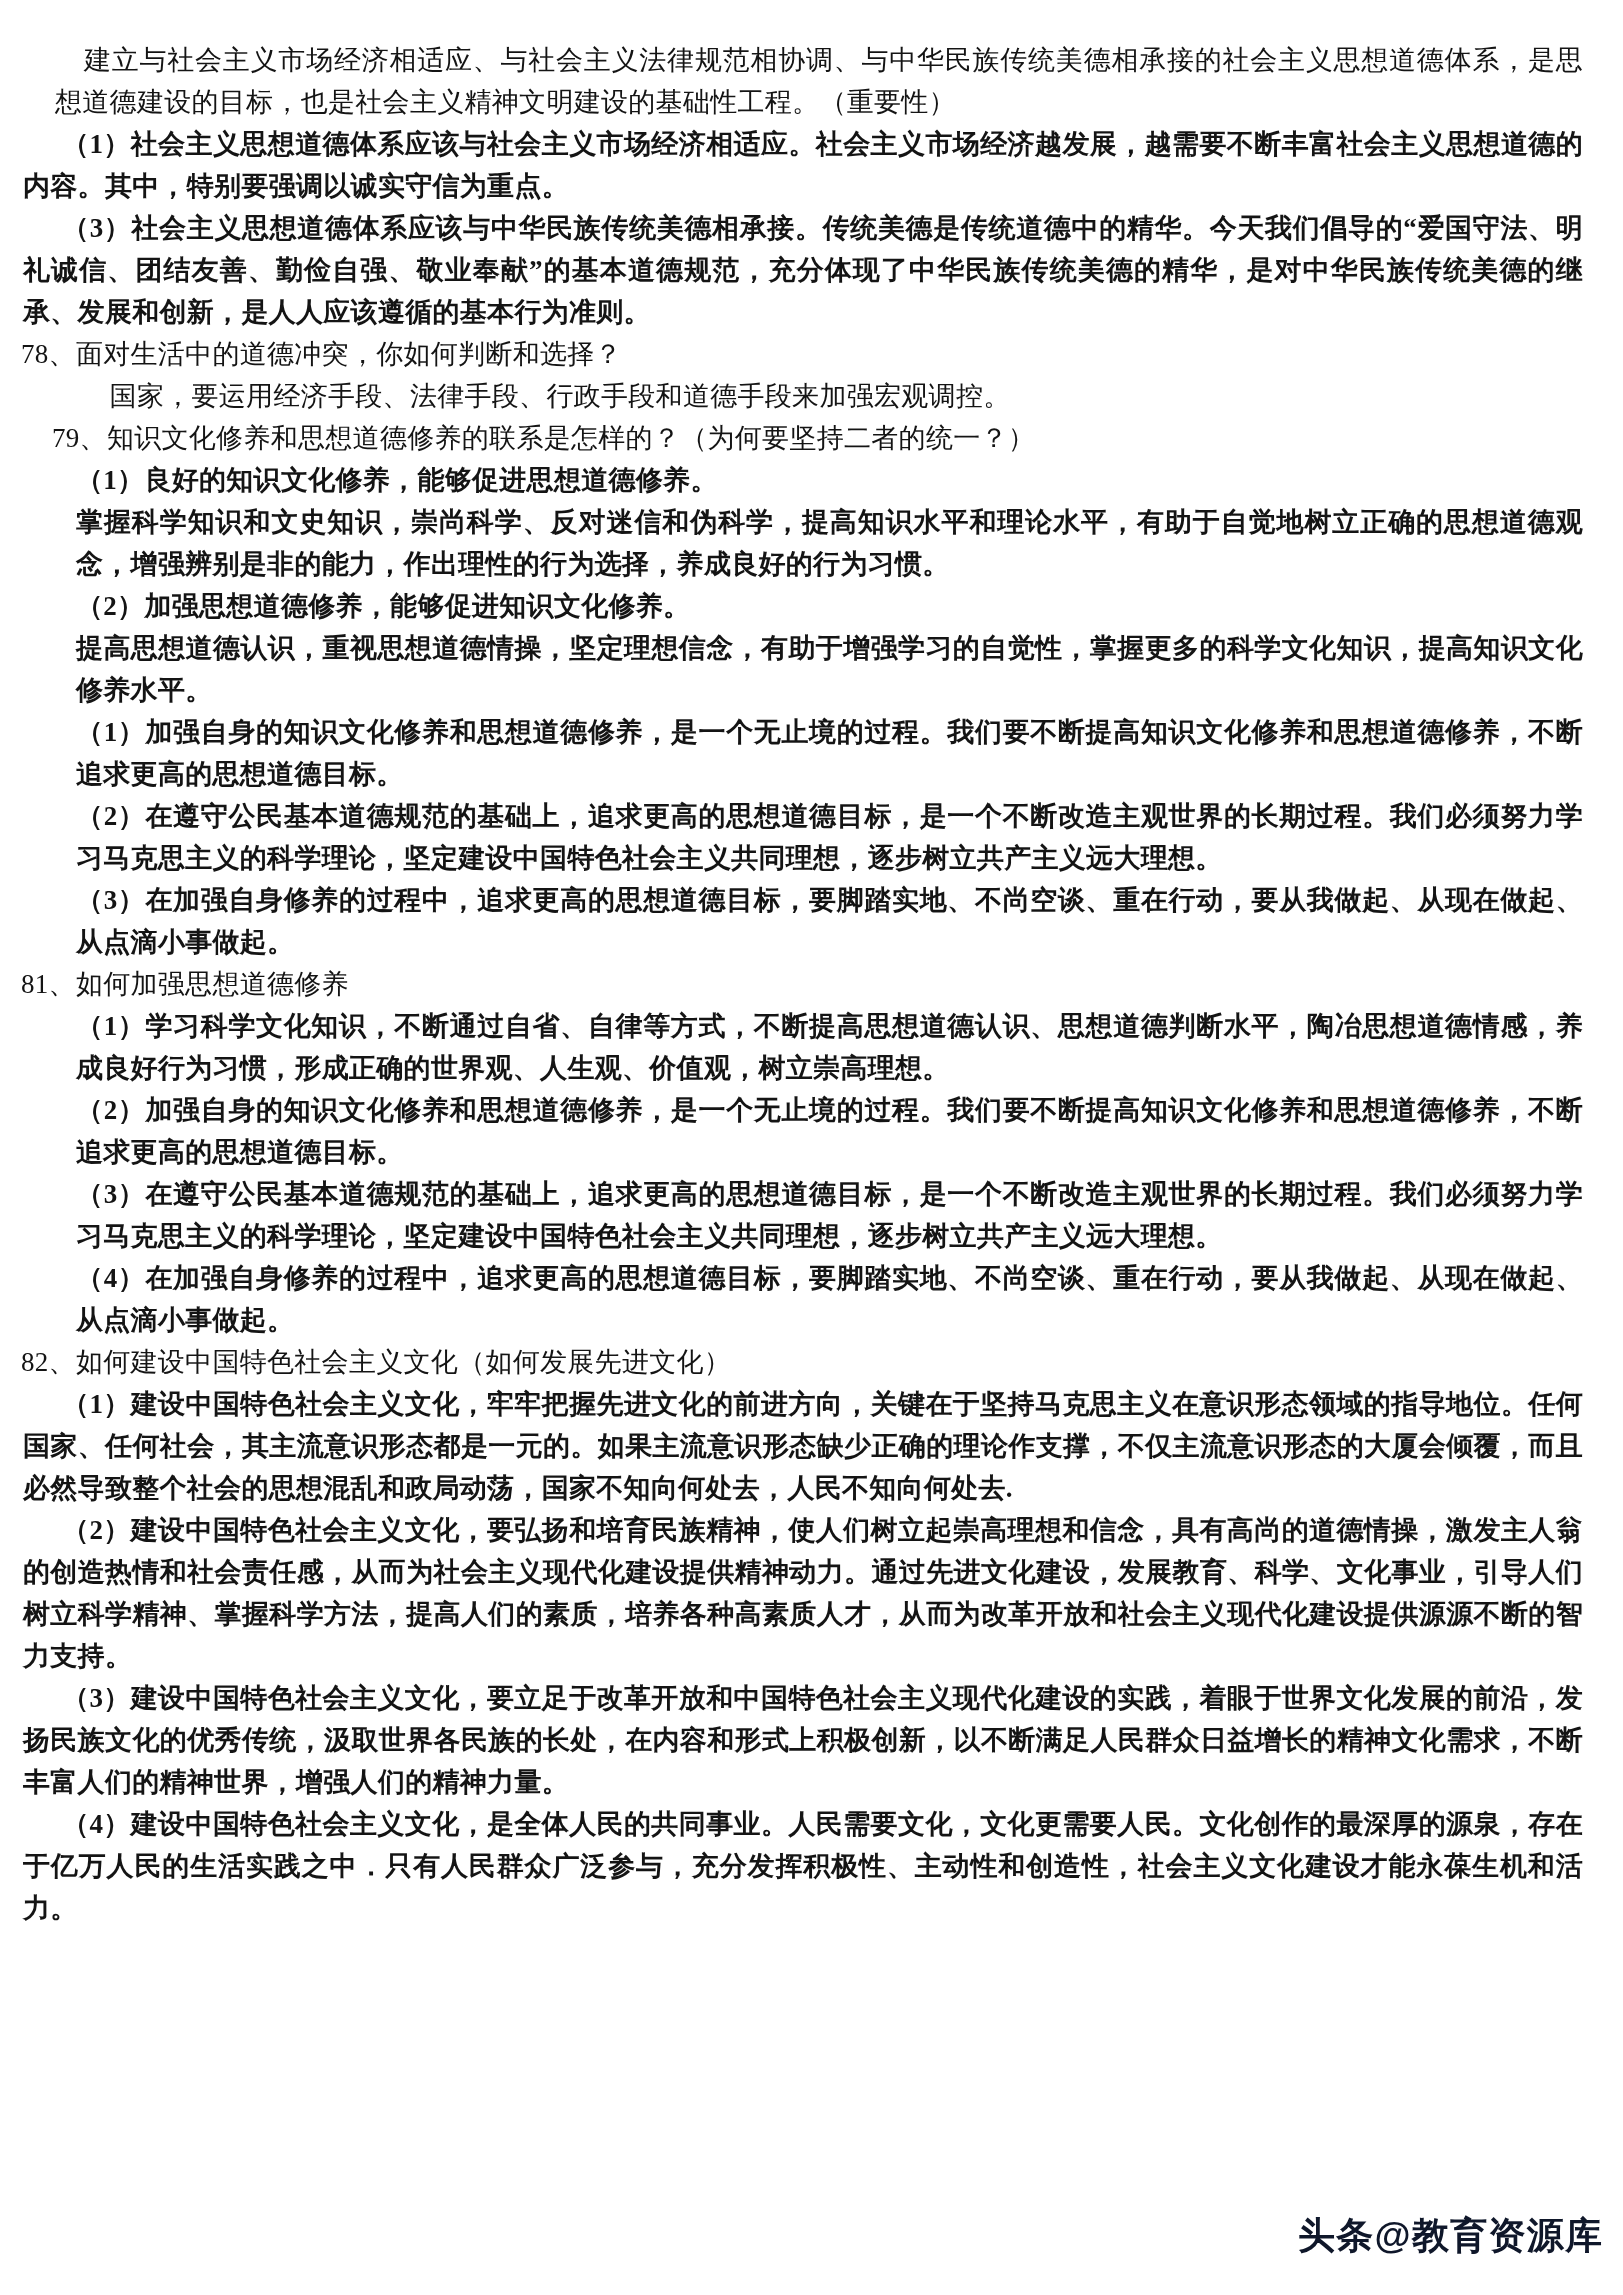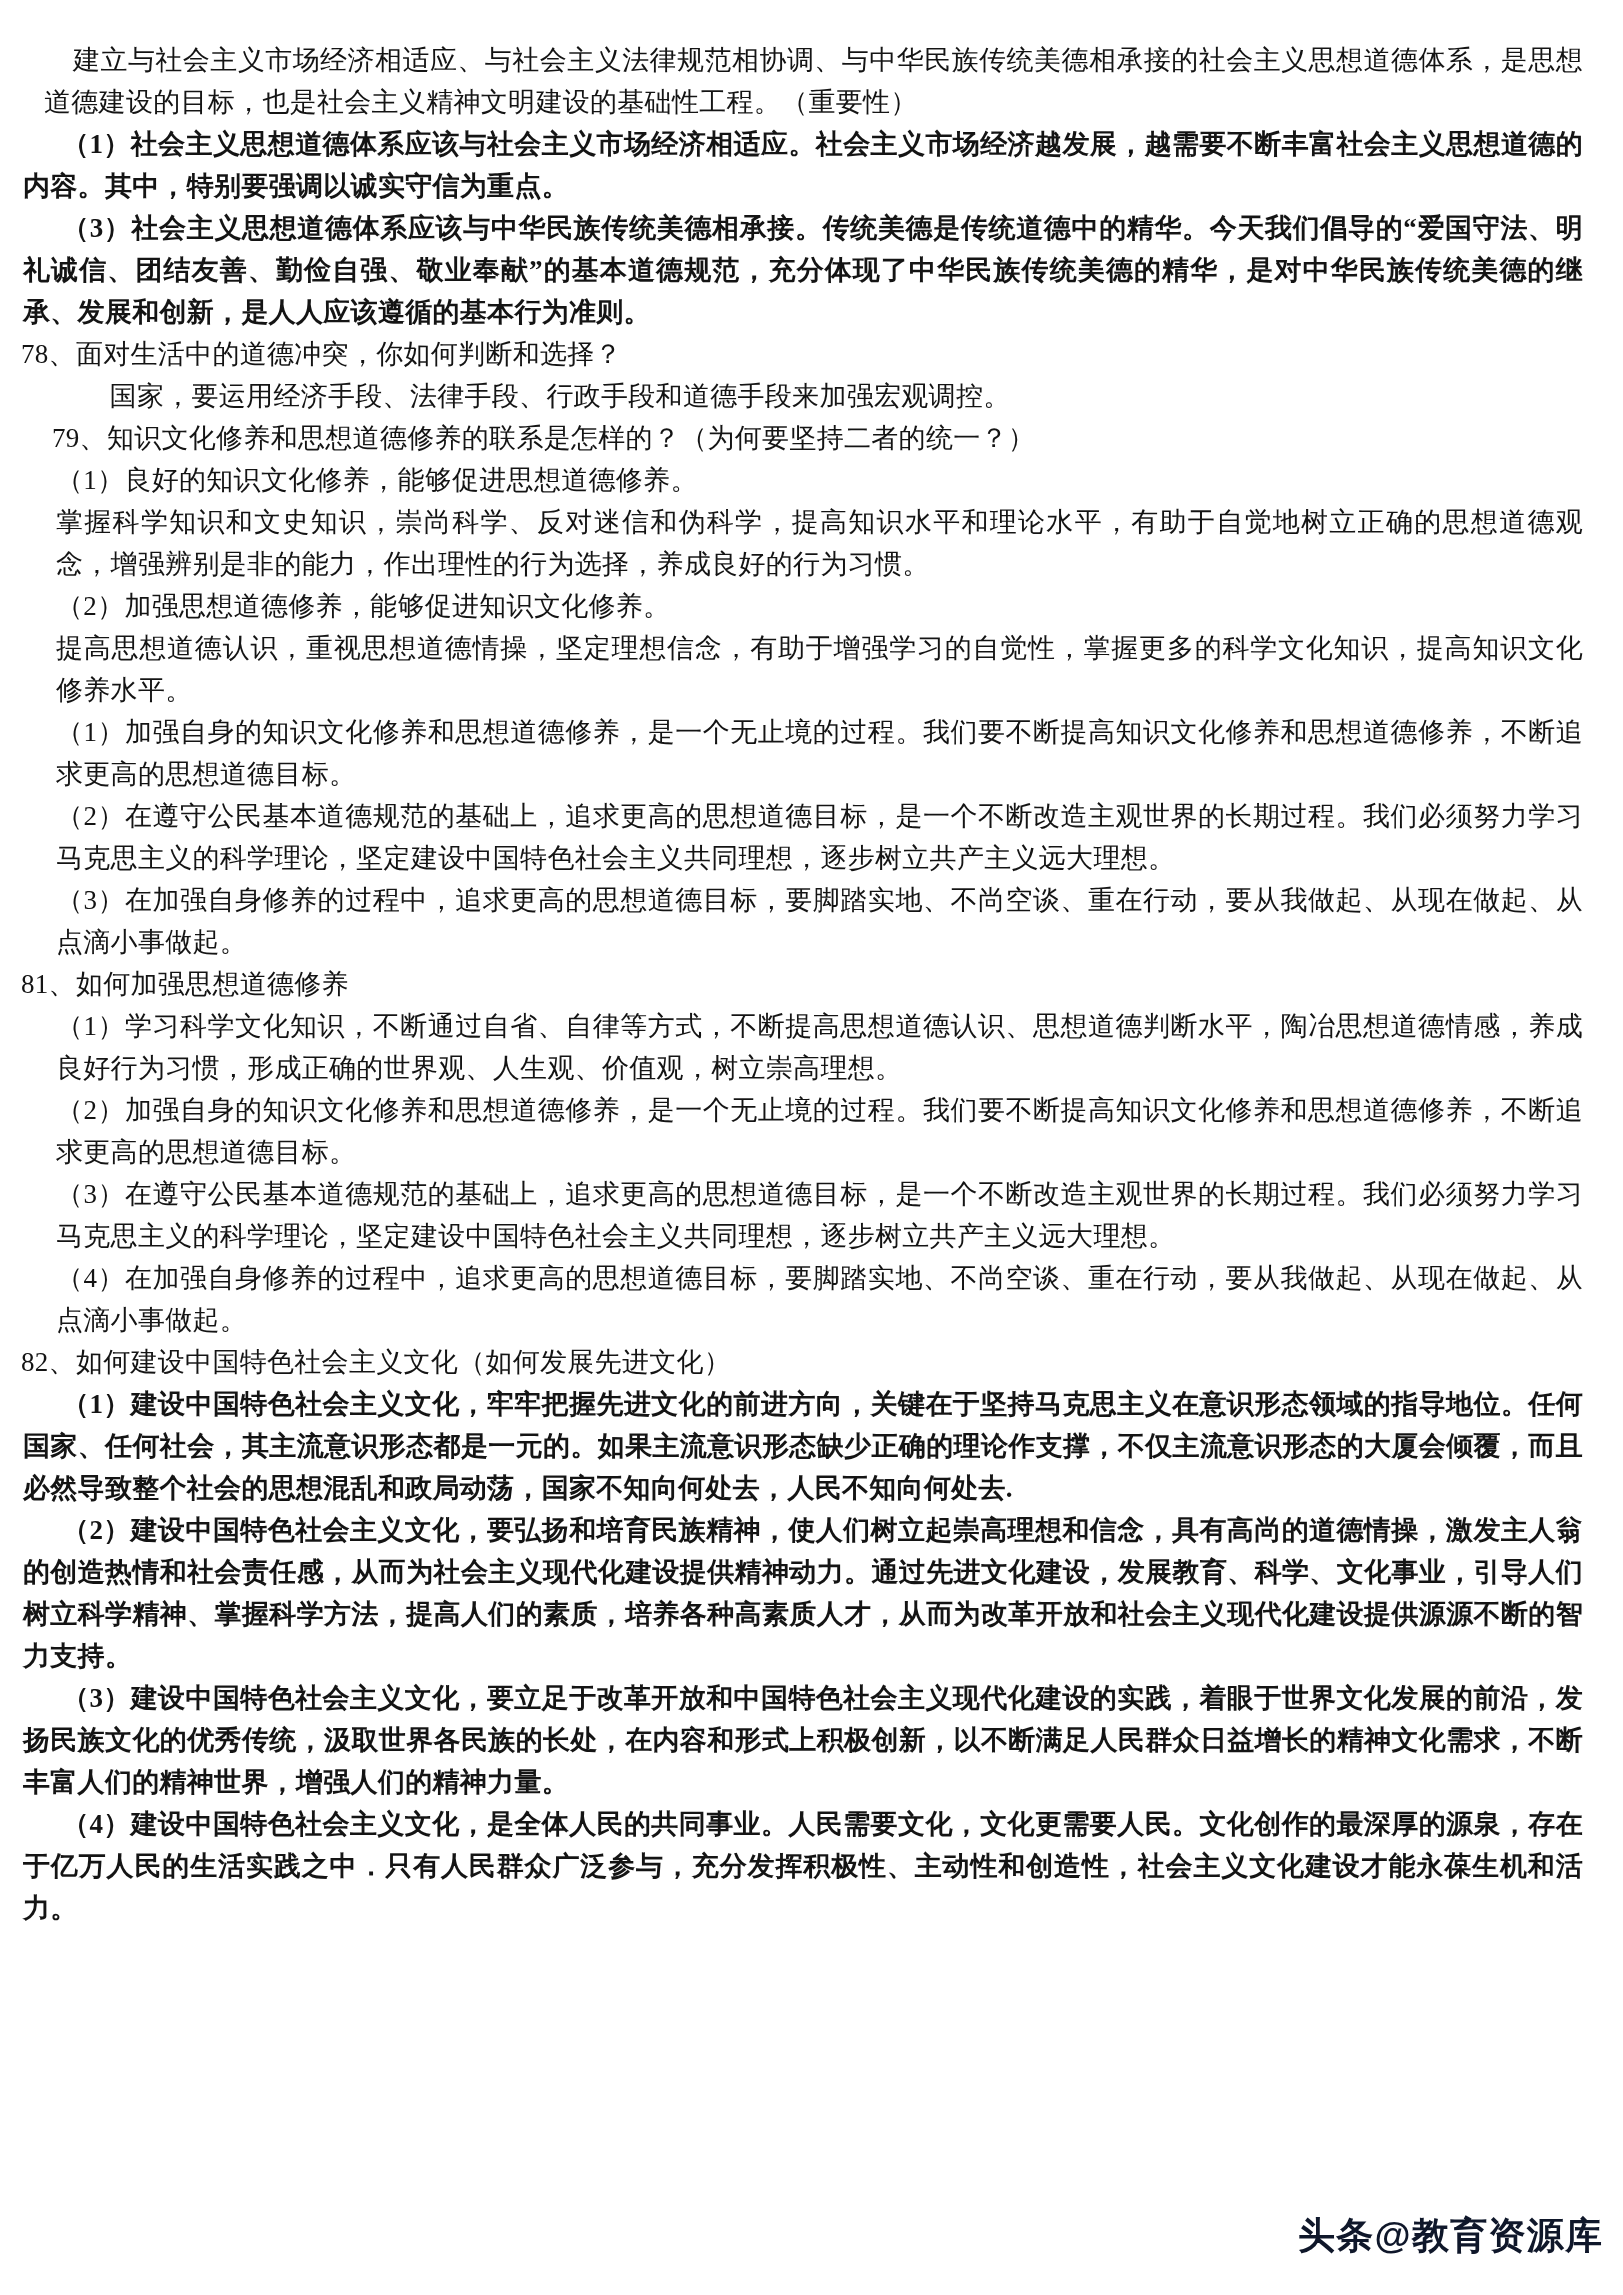--- a/index.html
+++ b/index.html
@@ -29,23 +29,23 @@
   }
   .page p { margin: 0; padding: 0; }
 
   
   p.q    { margin-left: 21px; }
   
   p.q2   { margin-left: 52px; }
   
   p.hang { margin-left: 23px; text-indent: 39px; font-weight: bold; }
   
-  p.lead { margin-left: 44px; text-indent: 29px; }
+  p.lead { margin-left: 55px; text-indent: 29px; }
   
-  p.item { margin-left: 56px; }
+  p.item { margin-left: 76px; font-weight: bold; }
   
   p.ans  { margin-left: 124px; text-indent: -14.4px; }
 
   .watermark {
     position: absolute;
     right: 19.6px;
     bottom: 34px;
     font-family: "Liberation Sans", "DejaVu Sans", sans-serif;
     font-weight: 700;
     font-size: 37px;

